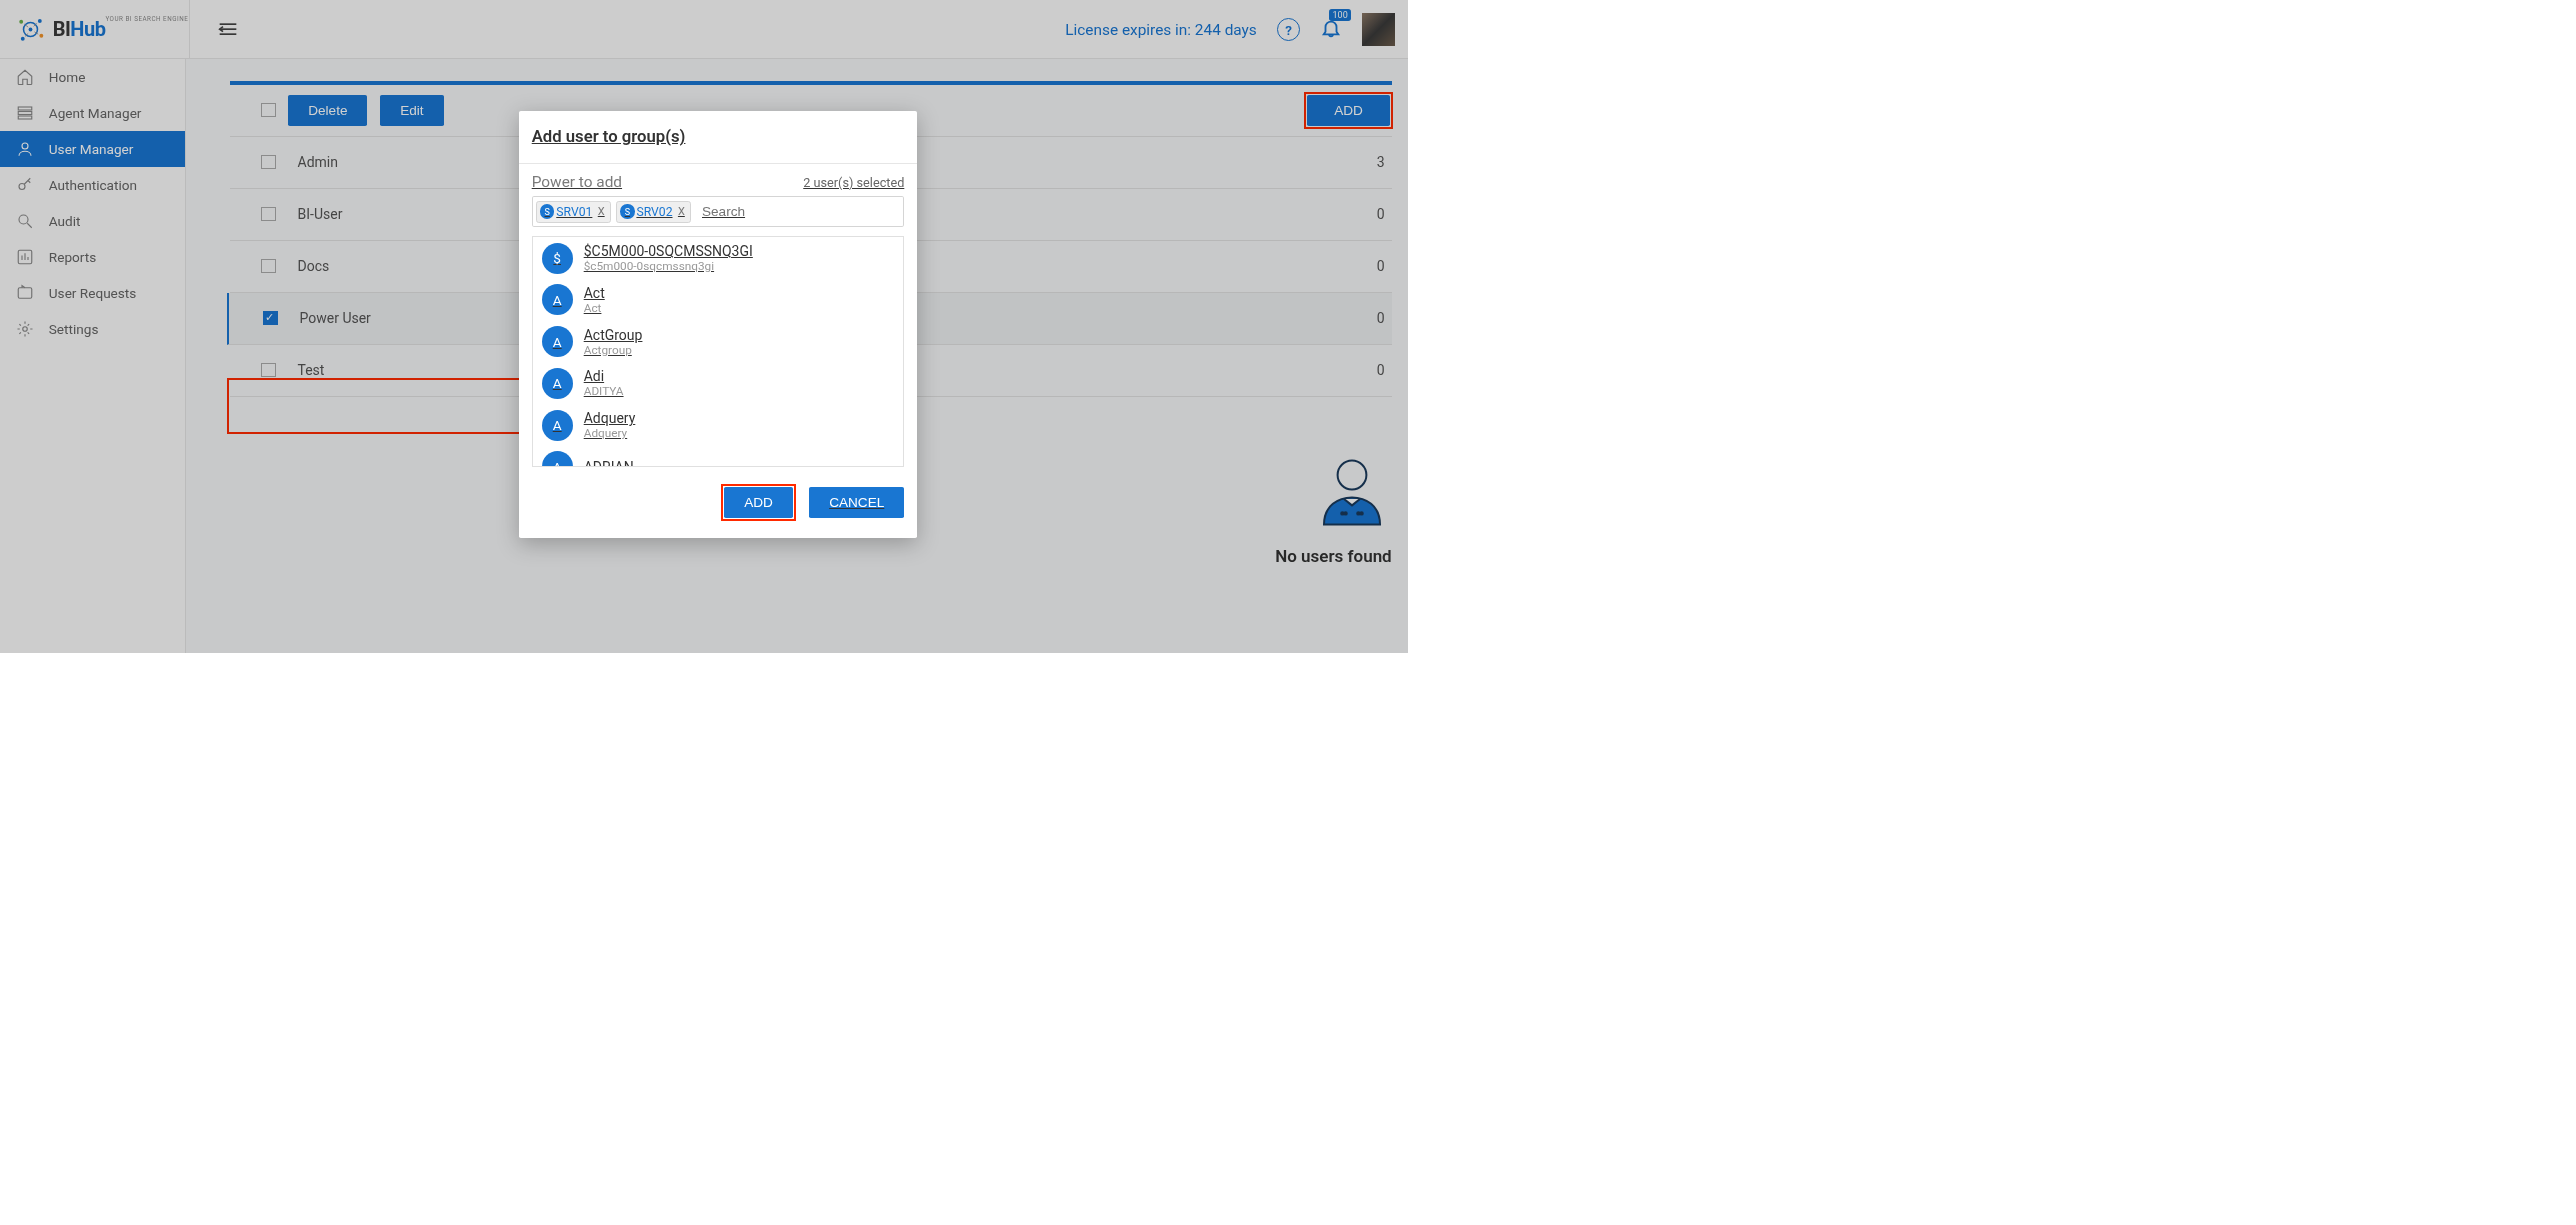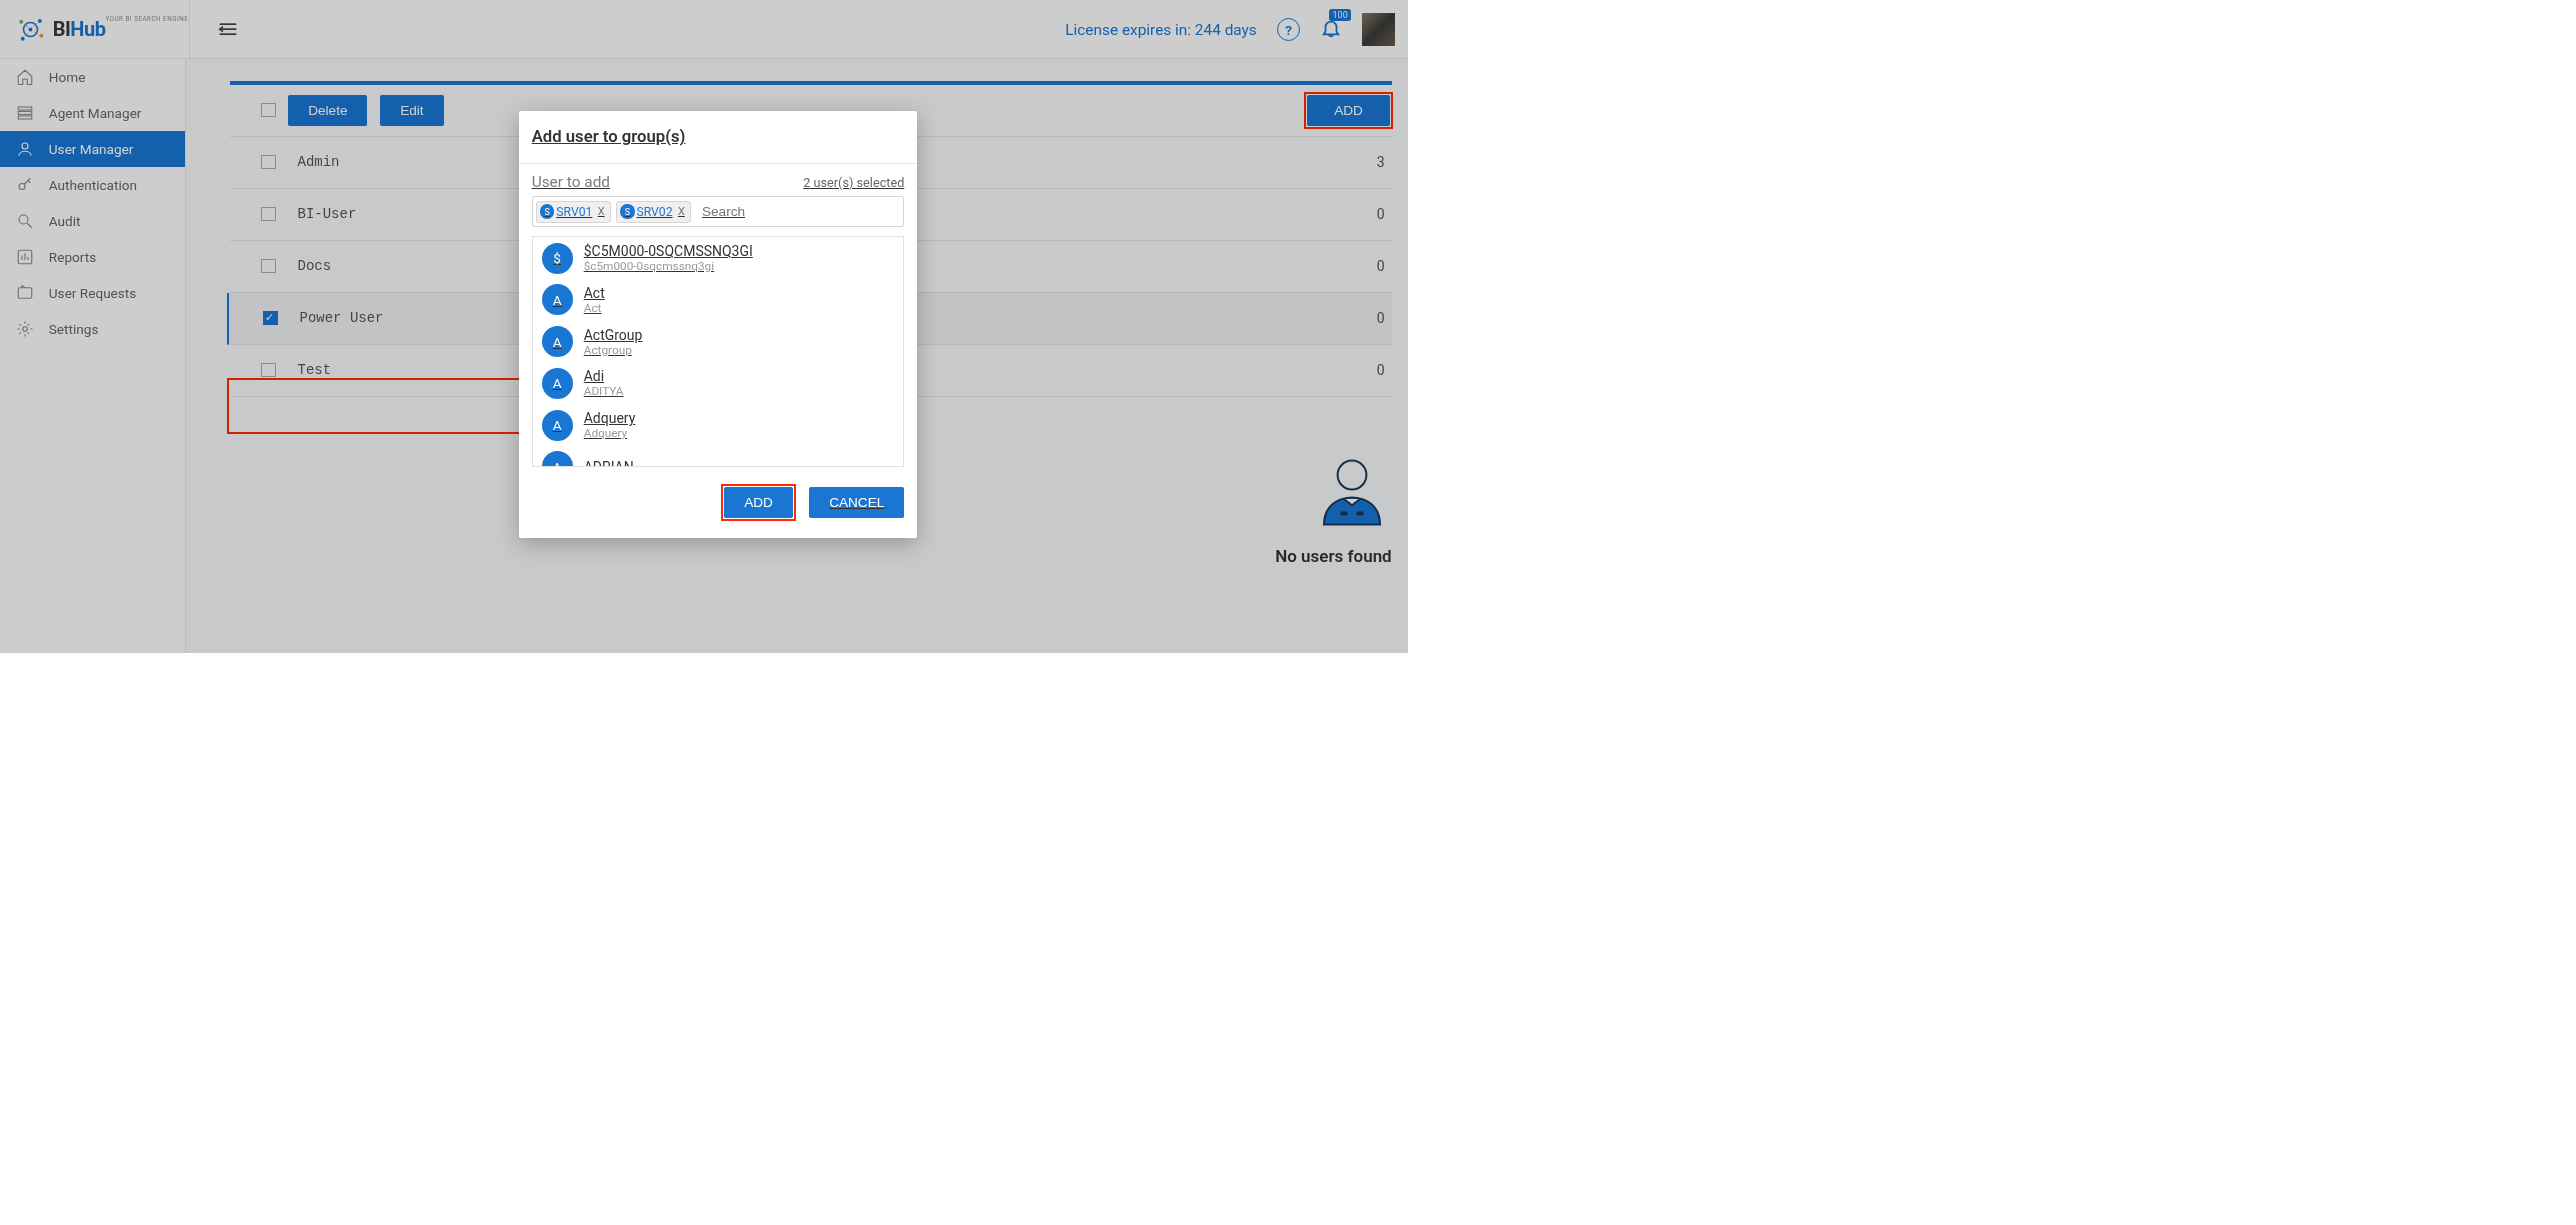--- a/index.html
+++ b/index.html
@@ -48,21 +48,21 @@
   .toolbar { margin: 0 16.3px 0 40px; height:52px; display:flex; align-items:center; border-bottom:0.9px solid #e0e0e0; gap:12.7px; padding-left:31px; }
   .tb-check { width:14.5px; height:14.5px; border:1.4px solid #aaa; }
   .btn { background:#1976d2; color:#fff; border:none; height:31px; padding:0 20px; font-size:13.6px; border-radius:1.8px; cursor:pointer; }
   .add-wrap { margin-left:auto; margin-right:1.8px; position:relative; }
   .highlight-red { outline: 2.7px solid #ff2a00; outline-offset: 1.8px; }
 
   .grp-row { margin: 0 16.3px 0 40px; height:52px; display:flex; align-items:center; border-bottom:0.9px solid #e0e0e0; padding-left:31px; font-size:14px; color:#555; }
   .grp-row .chk { width:14.5px; height:14.5px; border:1.4px solid #aaa; margin-right:22px; flex-shrink:0; }
   .grp-row .chk.on { background:#1976d2; border-color:#1976d2; position:relative; }
   .grp-row .chk.on::after { content:"✓"; color:#fff; font-size:11px; position:absolute; left:0.9px; top:-0.9px; }
-  .grp-row .name { flex:1;font-family:Liberation Mono, monospace; }
+  .grp-row .name { flex:1; }
   .grp-row .cnt { width:27px; text-align:right; margin-right:7.2px; }
   .grp-row.sel { background:#eceef0; border-left:2.7px solid #1976d2; margin-left:37px; padding-left:34px; }
   .grp-sel-frame { position:absolute; border:2.7px solid #ff2a00; pointer-events:none; }
 
   
   .detail { position:absolute; left:802px; top:120px; right:16.3px; bottom:0; }
   .no-users { display:flex; flex-direction:column; align-items:flex-end; margin-top:272px; color:#333; }
   .no-users svg { width:80px; height:80px; stroke:#1a3a5c; fill:none; stroke-width:2.5; }
   .no-users .body-fill { fill:#1976d2; stroke:#1a3a5c; }
   .no-users-txt { margin-top:14.5px; font-size:17px; font-weight:600; }
@@ -277,21 +277,21 @@
       </div>
     </div>
   </div>
 
   <div class="dim"></div>
 
   <div class="modal">
     <div class="modal-hd">Add user to group(s)</div>
     <div class="modal-body">
       <div class="mb-top">
-        <div class="mb-label">User to add</div>
+        <div class="mb-label">Power to add</div>
         <div class="mb-count">2 user(s) selected</div>
       </div>
       <div class="chips">
         <div class="chip">
           <span class="b">S</span>
           <span class="t">SRV01</span>
           <span class="x">X</span>
         </div>
         <div class="chip">
           <span class="b">S</span>

